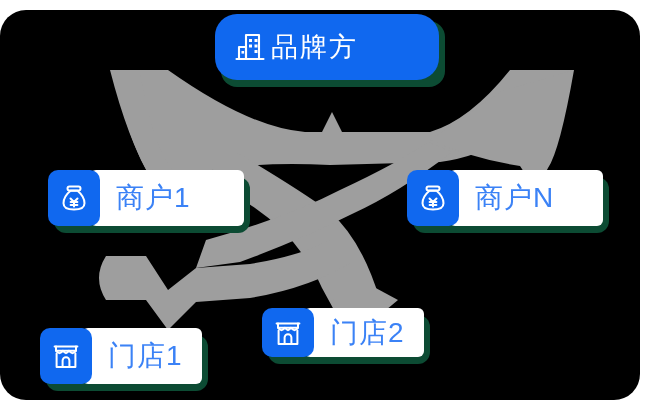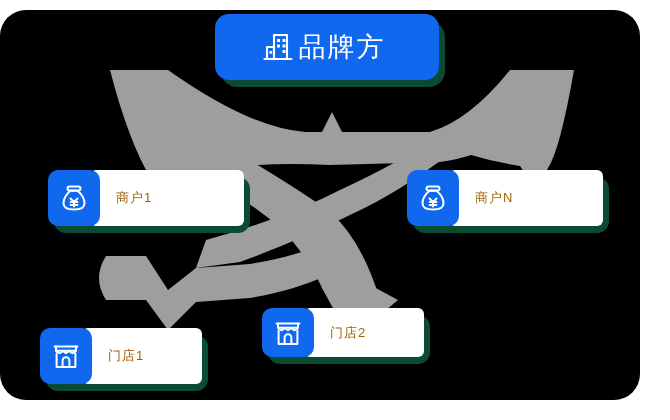--- a/index.html
+++ b/index.html
@@ -18,39 +18,39 @@
   
   .node{position:absolute;display:flex;align-items:stretch;}
 
   .shadow{position:absolute;left:6px;top:7px;right:-6px;bottom:-7px;
           background:#0c4b33;border-radius:12px;}
 
   .node-inner{position:relative;display:flex;align-items:stretch;
               border-radius:10px;overflow:visible;}
 
   
-  .brand .node-inner{background:#1068ef;border-radius:14px;
+  .brand .node-inner{background:#1068ef;border-radius:22px;
                      align-items:center;padding:0 26px 0 18px;
                      width:100%;height:100%;box-sizing:border-box;
-                     justify-content:center;gap:4px;}
+                     gap:4px;}
   .brand .shadow{background:#0c4b33;border-radius:16px;}
   .brand-label{color:#ffffff;font-size:27px;letter-spacing:2px;
                font-weight:400;white-space:nowrap;}
 
   
   .card .icon-tile{background:#1068ef;border-radius:10px 0 0 10px;
                    width:52px;display:flex;align-items:center;
                    justify-content:center;flex:0 0 52px;
                    position:relative;z-index:2;
                    border-radius:10px;}
   .card .label-panel{background:#ffffff;border-radius:6px;
                      display:flex;align-items:center;
                      padding-left:26px;flex:1 1 auto;
                      margin-left:-10px;position:relative;z-index:1;}
-  .card-label{color:#a16207;font-size:13px;letter-spacing:1px;
+  .card-label{color:#3b82f6;font-size:28px;letter-spacing:1px;
               white-space:nowrap;}
 
   .ico{display:block;}
 </style>
 </head>
 <body>
 
 <div id="stage">
 
   <div id="panel"></div>

